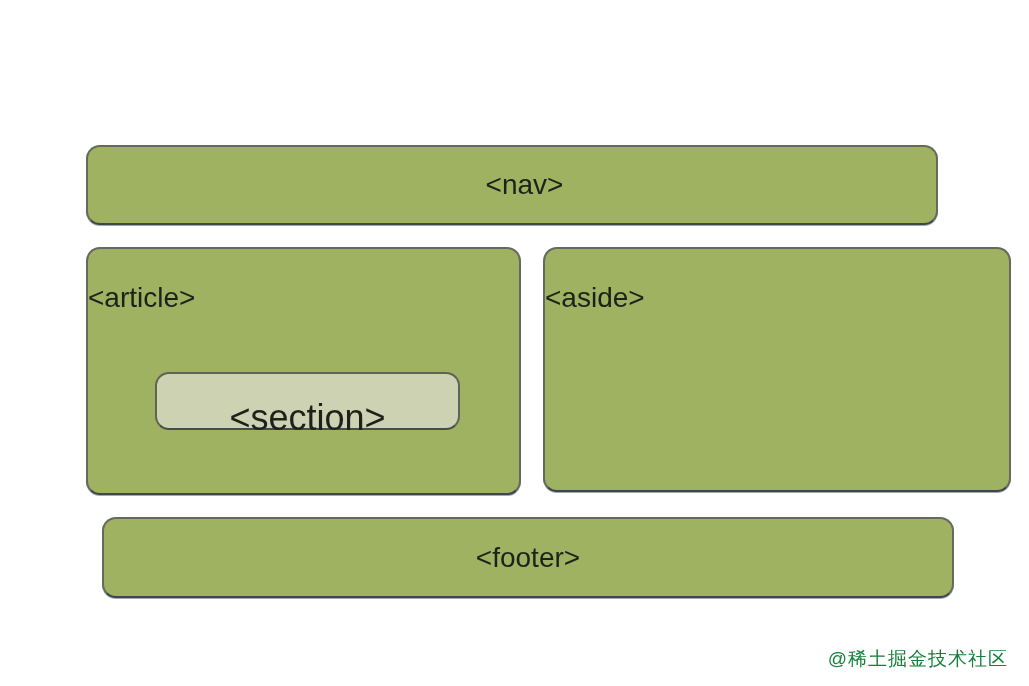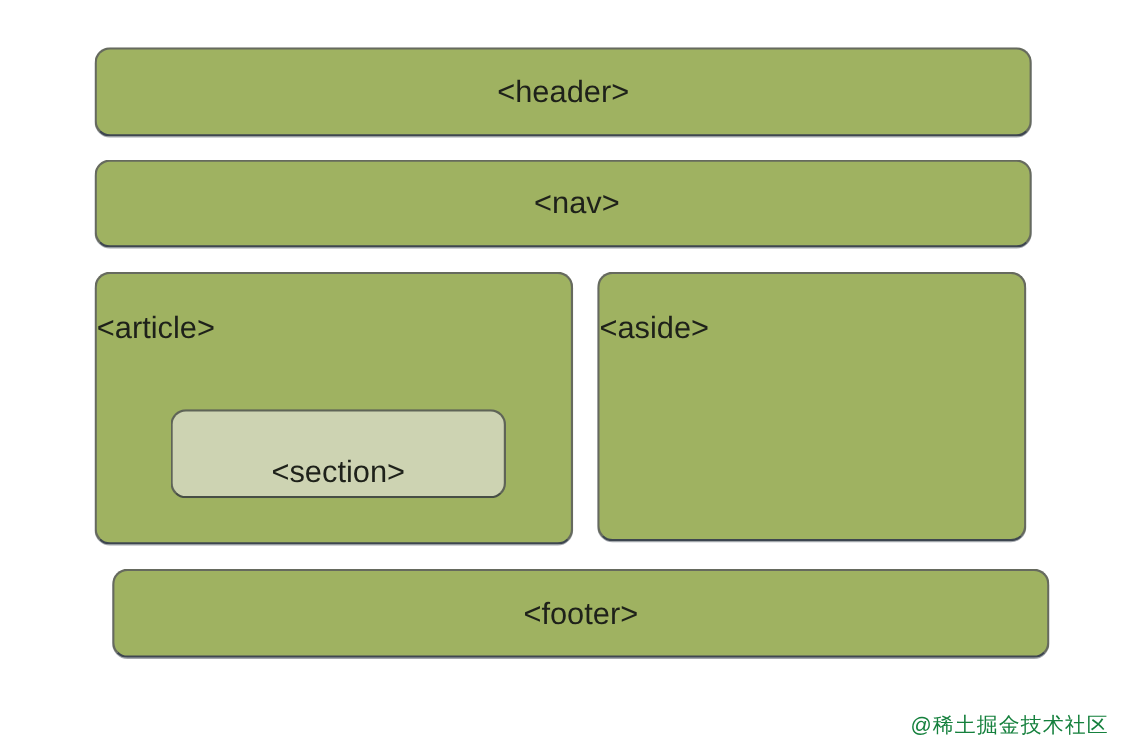--- a/index.html
+++ b/index.html
@@ -34,57 +34,54 @@
   .box.top-label {
     text-align: left;
   }
   .box.top-label .label {
     display: block;
     padding-top: 33px;
   }
   #header-box  { left: 86px;  top: 43px;  width: 852px; height: 81px; }
   #nav-box     { left: 86px;  top: 145px; width: 852px; height: 80px; padding-left: 25px; }
   #article-box { left: 86px;  top: 247px; width: 435px; height: 248px; }
-  #aside-box   { left: 543px; top: 247px; width: 390px; height: 245px; }
+  #aside-box   { left: 543px; top: 247px; width: 468px; height: 245px; }
   #footer-box  { left: 102px;  top: 517px; width: 852px; height: 81px; }
   #section-box {
     position: absolute;
     left: 67px;
     top: 123px;
     width: 305px;
-    height: 81px;
+    height: 58px;
     background: #cdd3b2;
     border: 2px solid #5f6457;
     border-bottom-color: #474e45;
     border-radius: 14px;
     box-sizing: border-box;
     display: flex;
     align-items: center;
     justify-content: center;
-    font-size: 28px;
+    font-size: 36px;
     color: #1e211a;
   }
   .watermark {
     position: absolute;
     right: 21px;
     bottom: 14px;
     color: #15803d;
     font-size: 19px;
     letter-spacing: 1px;
     user-select: none;
   }
 </style>
 </head>
 <body>
 
 <div class="canvas">
 
-  <div class="box center" id="header-box">
-    <span class="label">&lt;header&gt;</span>
-  </div>
 
   <div class="box center" id="nav-box">
     <span class="label">&lt;nav&gt;</span>
   </div>
 
   <div class="box top-label" id="article-box">
     <span class="label">&lt;article&gt;</span>
     <div id="section-box">
       <span class="label">&lt;section&gt;</span>
     </div>

